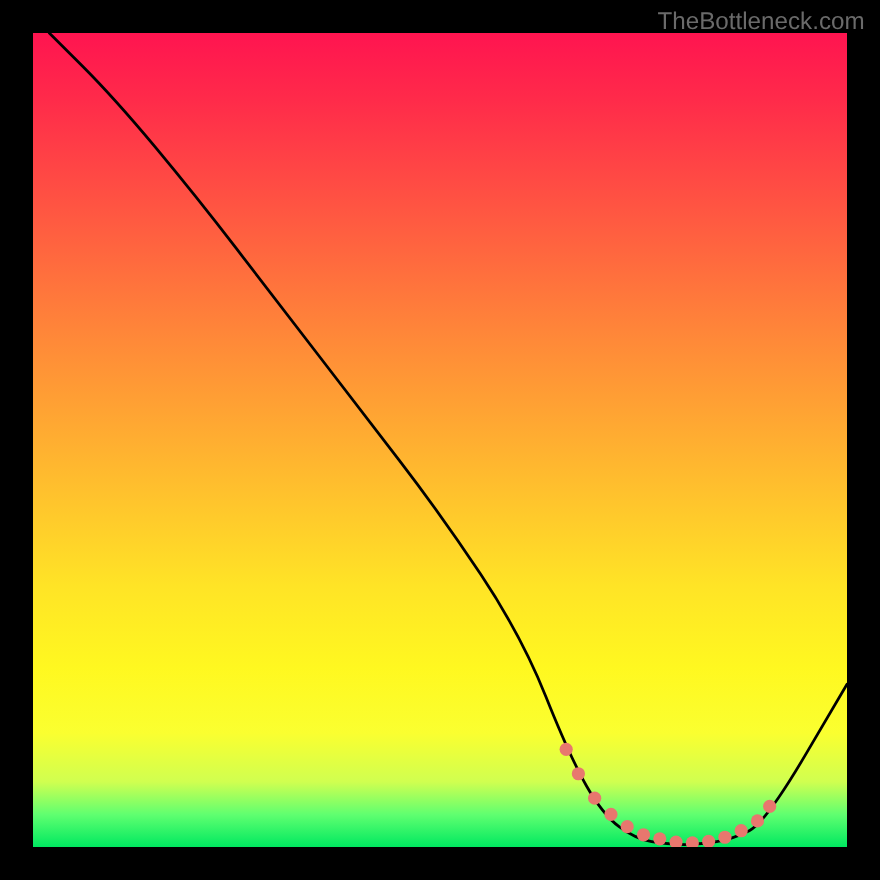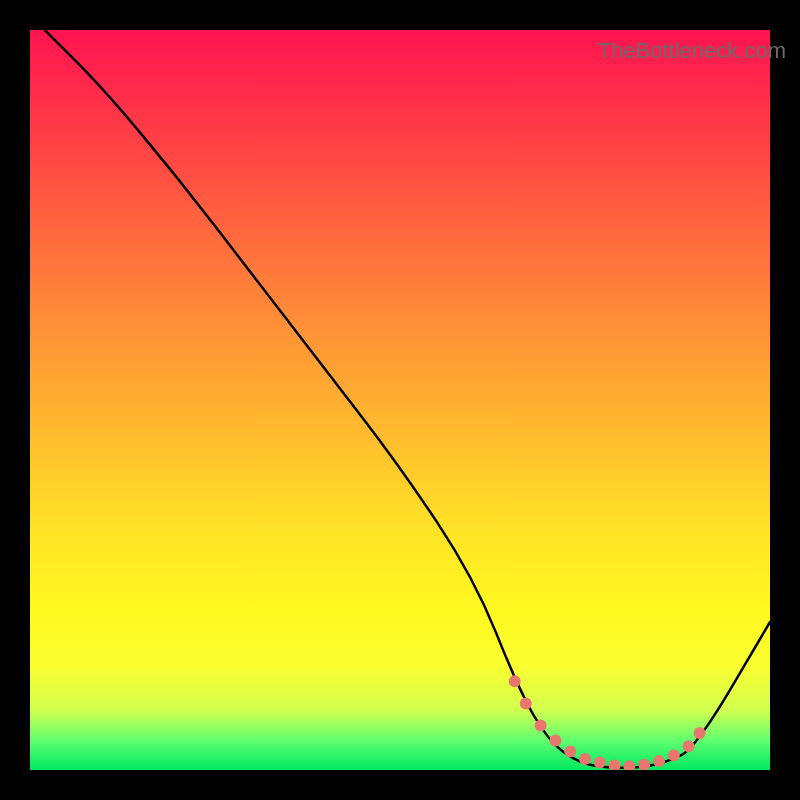--- a/index.html
+++ b/index.html
@@ -12,21 +12,20 @@
     font-family: Arial, sans-serif;
   }
   .watermark {
     position: absolute;
     top: 6px;
     right: 14px;
     color: #6a6a6a;
     font-size: 22px;
     font-weight: 500;
     z-index: 10;
-    margin-top: 32px;
   }
   .plot {
     position: absolute;
     left: 30px;
     top: 30px;
     width: 740px;
     height: 740px;
   }
   .gradient-bg {
     position: absolute;

